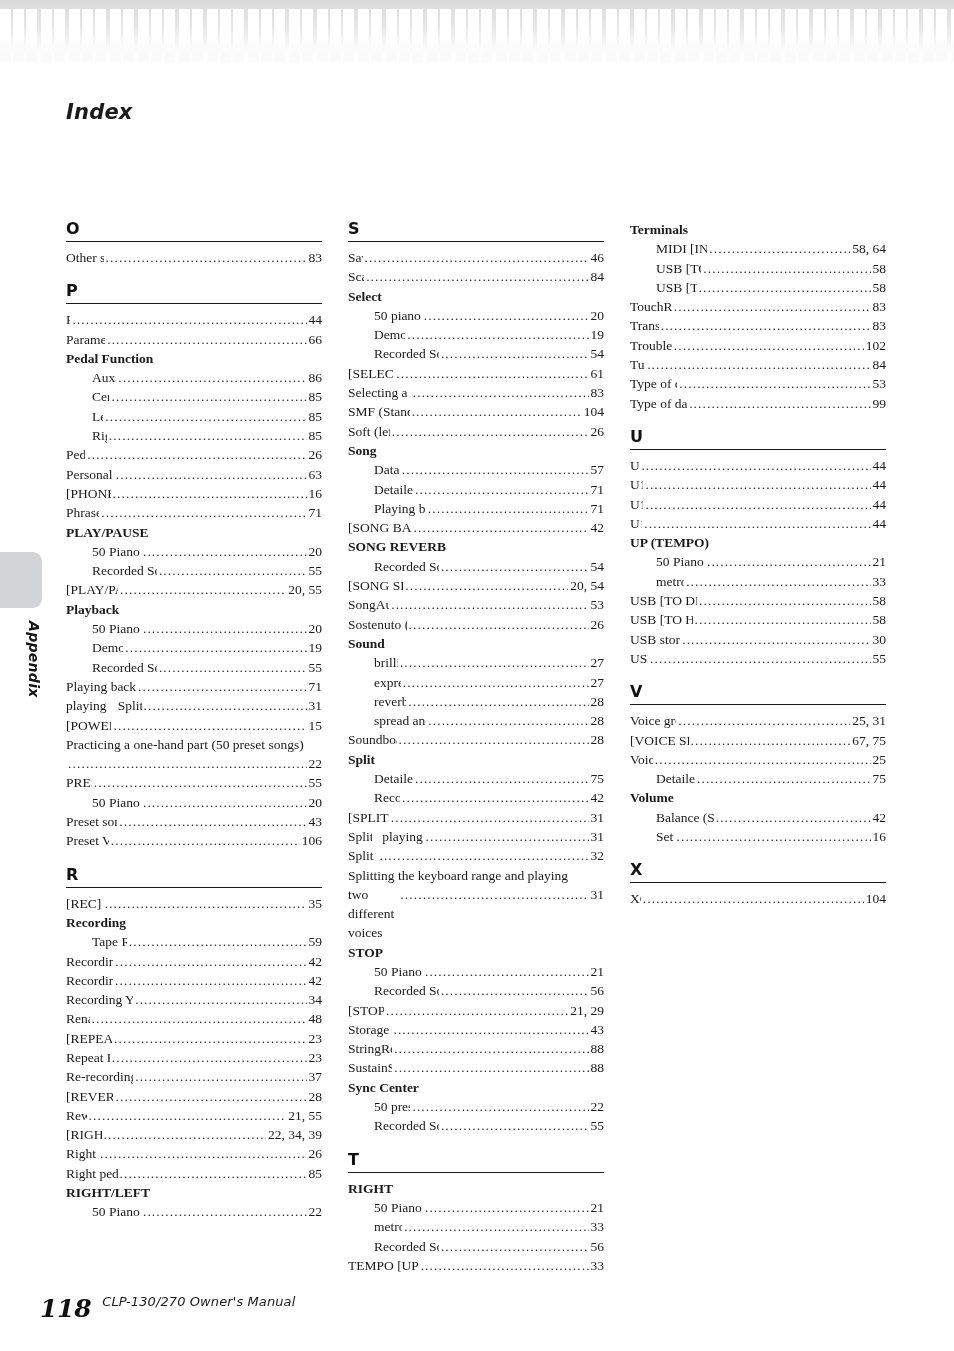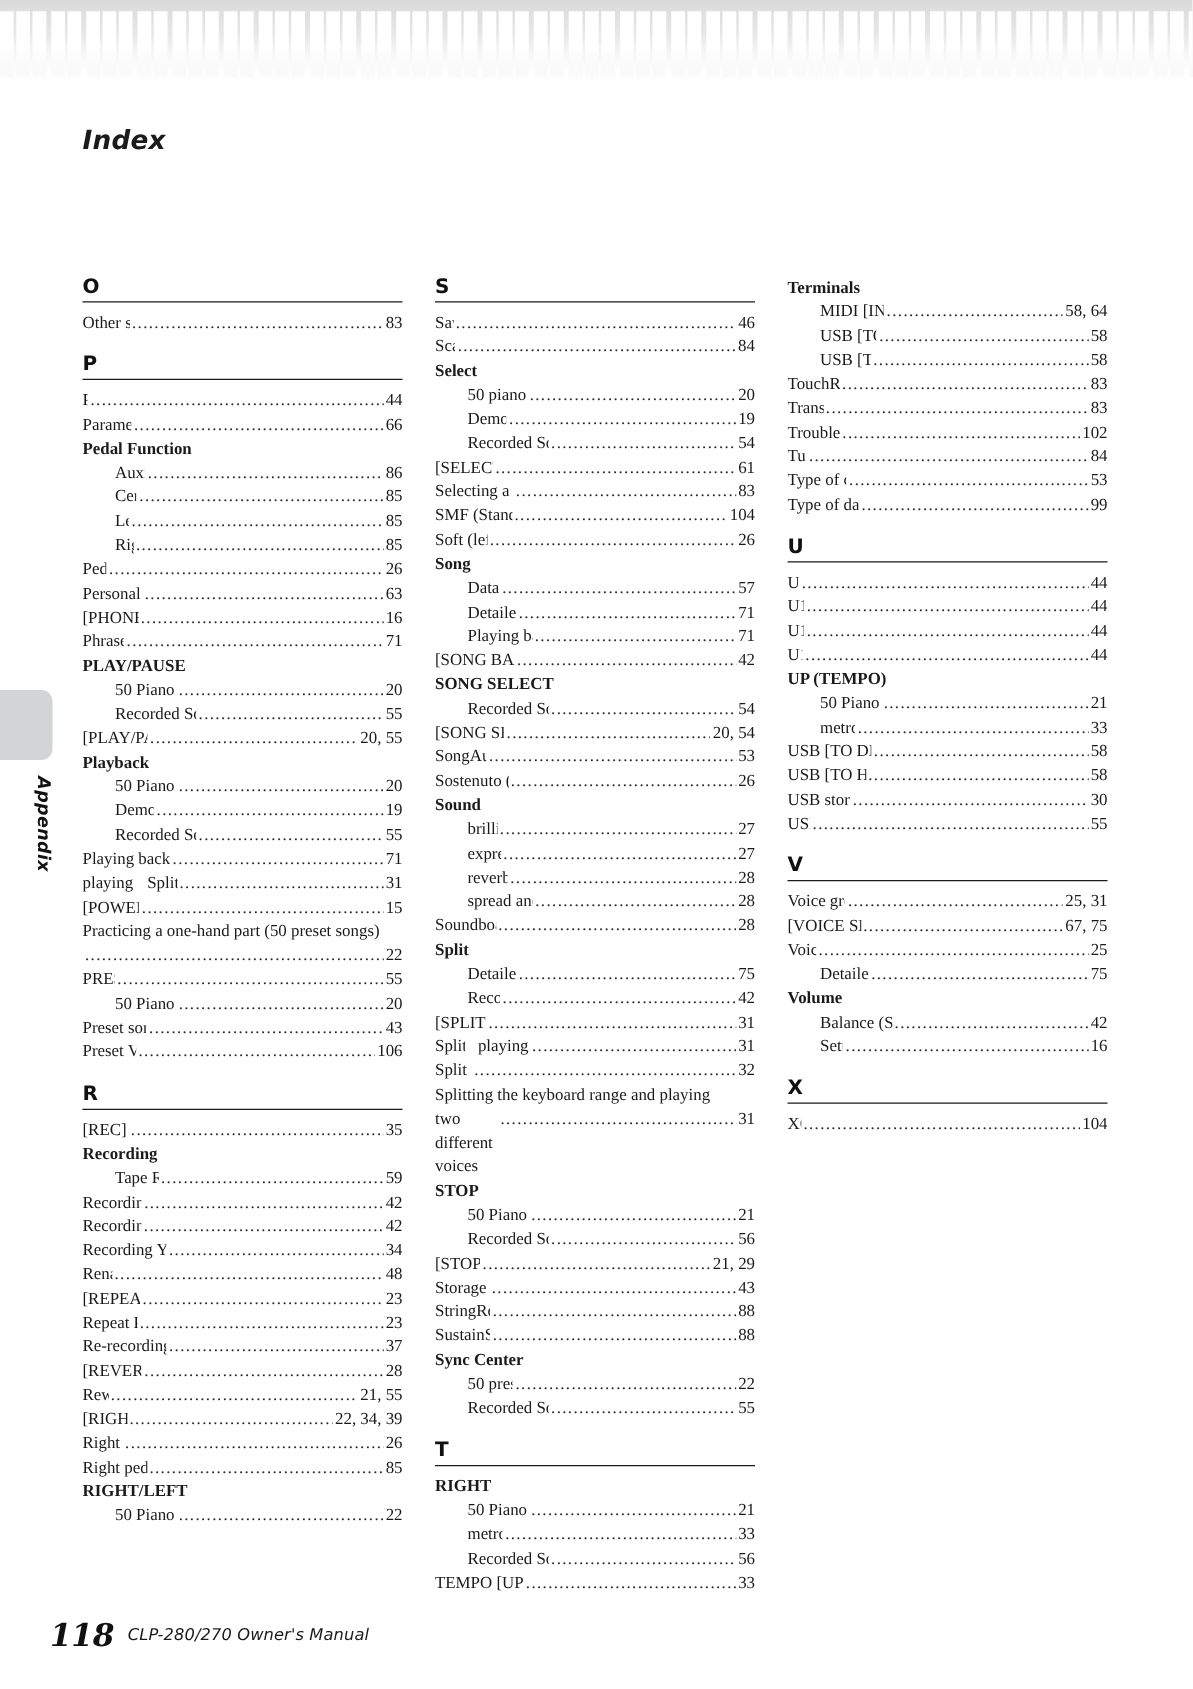--- a/index.html
+++ b/index.html
@@ -145,21 +145,21 @@
   
   .wrap-line1 { display: block; }
   .wrap-line2 { display: flex; align-items: baseline; }
 
   
   #footer {
     position: absolute;
     left: 40px;
     bottom: 28px;
     display: flex;
-    align-items: center;
+    align-items: flex-start;
   }
   #footer-page-number {
     font-family: "DejaVu Serif", serif;
     font-style: italic;
     font-weight: bold;
     font-size: 25px;
     color: #111111;
     letter-spacing: -0.3px;
   }
   #footer-manual-title {
@@ -596,21 +596,21 @@
         <div class="entry sub">
           <span class="entry-label">Playing back repeatedly</span>
           <span class="entry-dots">..........................................................................................</span>
           <span class="entry-page">71</span>
         </div>
         <div class="entry">
           <span class="entry-label">[SONG BALANCE] slider</span>
           <span class="entry-dots">..........................................................................................</span>
           <span class="entry-page">42</span>
         </div>
-        <div class="entry nopage"><span class="entry-label">SONG SELECT</span></div>
+        <div class="entry nopage"><span class="entry-label">SONG REVERB</span></div>
         <div class="entry sub">
           <span class="entry-label">Recorded Songs and Music Data</span>
           <span class="entry-dots">..........................................................................................</span>
           <span class="entry-page">54</span>
         </div>
         <div class="entry">
           <span class="entry-label">[SONG SELECT] button</span>
           <span class="entry-dots">..........................................................................................</span>
           <span class="entry-page">20, 54</span>
         </div>
@@ -897,14 +897,14 @@
           <span class="entry-label">XG</span>
           <span class="entry-dots">..........................................................................................</span>
           <span class="entry-page">104</span>
         </div>
       </div>
     </div>
   </div>
 
 <div id="footer">
   <span id="footer-page-number">118</span>
-  <span id="footer-manual-title">CLP-280/270 Owner's Manual</span>
+  <span id="footer-manual-title">CLP-130/270 Owner's Manual</span>
 </div>
 
 </body></html>

